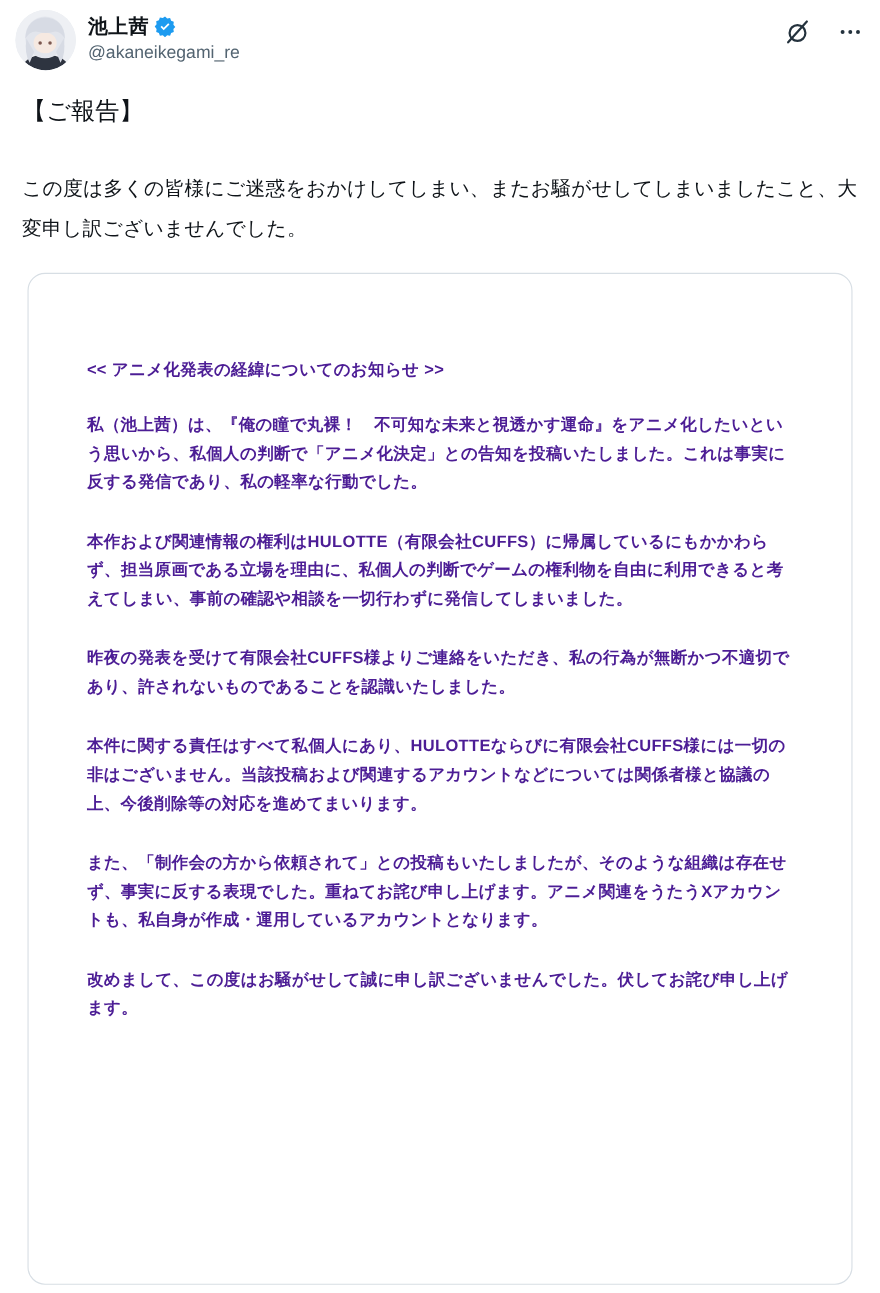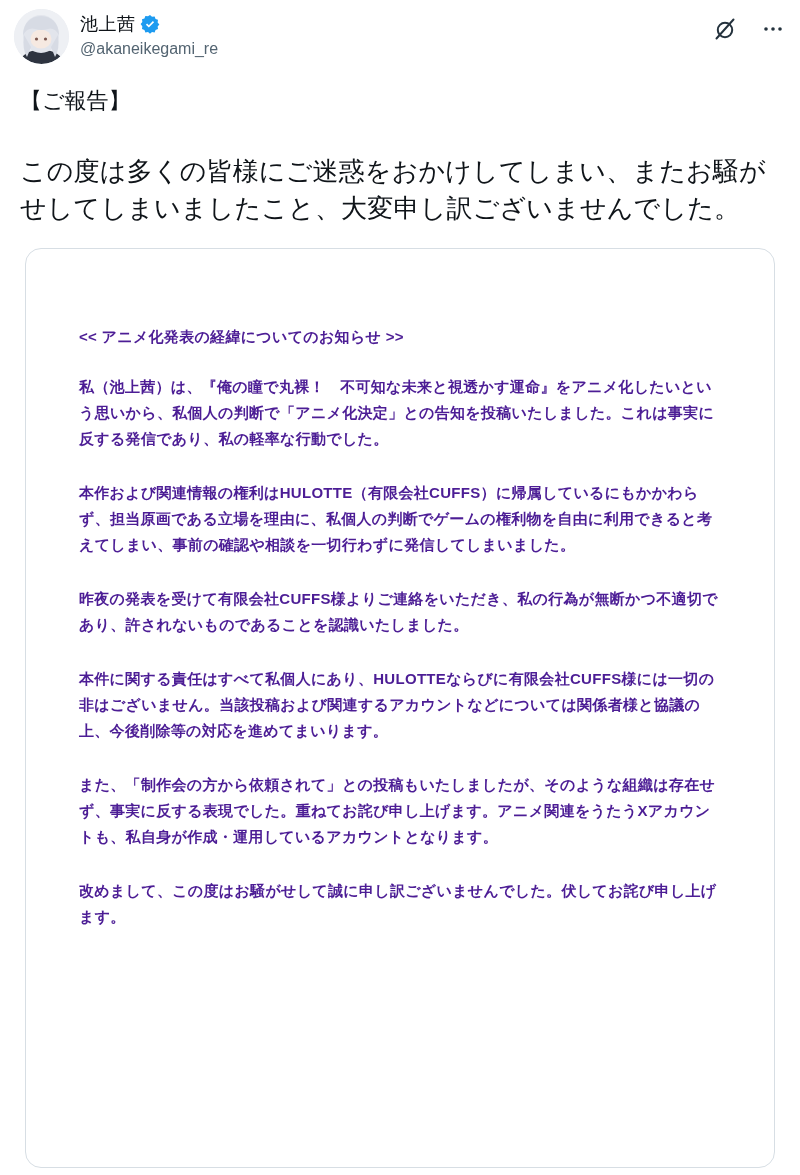--- a/index.html
+++ b/index.html
@@ -20,38 +20,38 @@
     height:66px;
   }
   .avatar {
     width:55px; height:55px; border-radius:50%;
     overflow:hidden; flex:0 0 auto; cursor:pointer;
     background:#e9ecf1;
   }
   .name-block { margin-left:11px; padding-top:3px; }
   .name-row { display:flex; align-items:center; gap:4px; }
   .display-name {
-    font-size:18px; font-weight:400; color:#0f1419;
+    font-size:18px; font-weight:700; color:#0f1419;
     letter-spacing:.5px; cursor:pointer;
   }
   .badge { width:20px; height:20px; display:inline-block; }
   .handle { font-size:16px; color:#536471; margin-top:4px; }
   .header-actions {
     margin-left:auto; display:flex; align-items:center; gap:24px;
     padding-top:7px; color:#2b3a46;
   }
   .icon-btn { cursor:pointer; display:inline-flex; }
   
   .tweet-block { padding:17px 20px 0 20px; }
   .tweet-heading {
     font-size:22px; line-height:36px; font-weight:400;
     margin-bottom:34px; color:#0f1419;
   }
   .tweet-body {
-    font-size:26px; line-height:37px; font-weight:400;
+    font-size:18px; line-height:37px; font-weight:400;
     color:#0f1419; letter-spacing:.2px;
   }
   
   .statement-card {
     margin:21px 25px 0 25px;
     width:750px; height:920px;
     background:#ffffff;
     border:1px solid #d7dee4;
     border-radius:16px;
     padding:75px 50px 0 53px;

